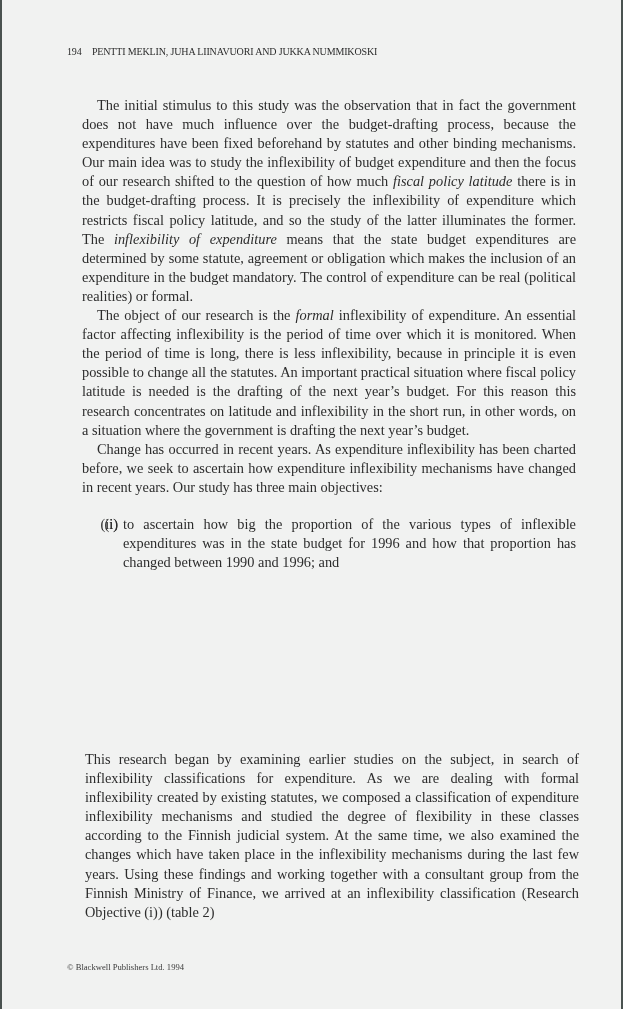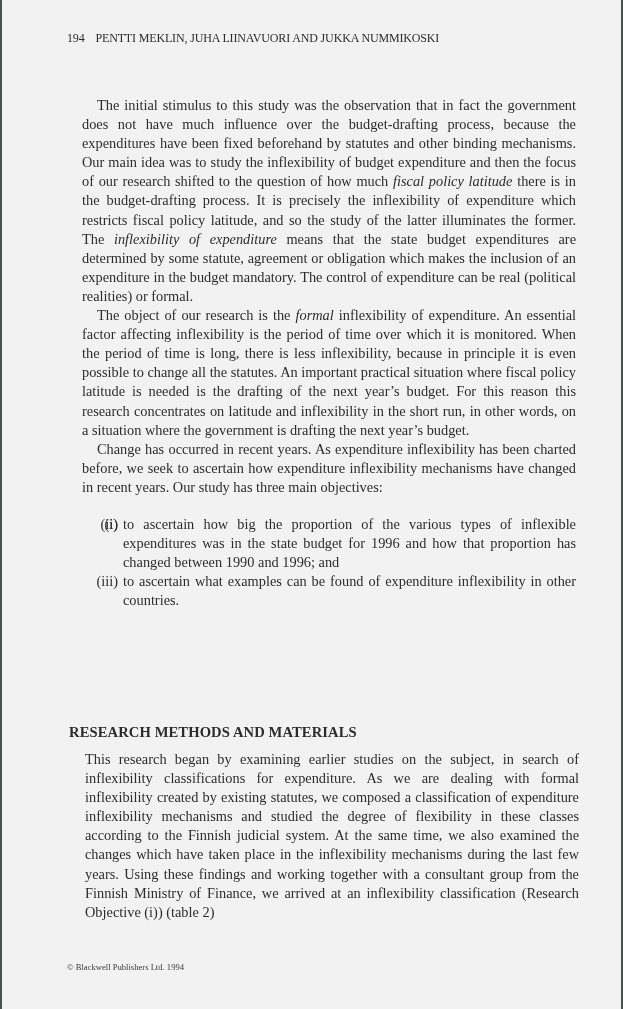--- a/index.html
+++ b/index.html
@@ -18,22 +18,22 @@
       height: 1009px;
       margin-left: 2px;
       background: #f1f2f1;
       color: #2c2c2c;
       font-family: "Liberation Serif", "DejaVu Serif", serif;
       box-sizing: border-box;
     }
     .running-head {
       position: absolute;
       left: 65px;
-      top: 31px;
-      font-size: 12px;
+      top: 46px;
+      font-size: 10px;
       letter-spacing: -0.15px;
       white-space: nowrap;
       text-align: right;
     }
     .running-head .pno { margin-right: 8px; }
     .body-text {
       position: absolute;
       left: 80px;
       top: 96px;
       width: 494px;
@@ -107,28 +107,23 @@
     <p><span>Change has occurred in recent years. As expenditure inflexibility has been charted before, we seek to ascertain how expenditure inflexibility mechanisms have changed in recent years. Our study has three main objec­tives:</span></p>
 
     <ol class="objectives">
       <li>
         <span class="num">(i)</span>
       </li>
       <li>
         <span class="num">(ii)</span>
         <span>to ascertain how big the proportion of the various types of inflexible expenditures was in the state budget for 1996 and how that pro­portion has changed between 1990 and 1996; and</span>
       </li>
-      <li>
-        <span class="num">(iii)</span>
-        <span>to ascertain what examples can be found of expenditure inflexibility in other countries.</span>
-      </li>
     </ol>
   </div>
 
-  <div class="section-heading">RESEARCH METHODS AND MATERIALS</div>
 
   <div class="section-body">
     <p>This research began by examining earlier studies on the subject, in search of inflexibility classifications for expenditure. As we are dealing with formal inflexibility created by existing statutes, we composed a classification of expenditure inflexibility mechanisms and studied the degree of flexibility in these classes according to the Finnish judicial system. At the same time, we also examined the changes which have taken place in the inflexibility mechanisms during the last few years. Using these findings and working together with a consultant group from the Finnish Ministry of Finance, we arrived at an inflexibility classification (Research Objective (i)) (table 2)</p>
   </div>
 
   <div class="copyright">© Blackwell Publishers Ltd. 1994</div>
 
 </div>
 
 </body></html>

